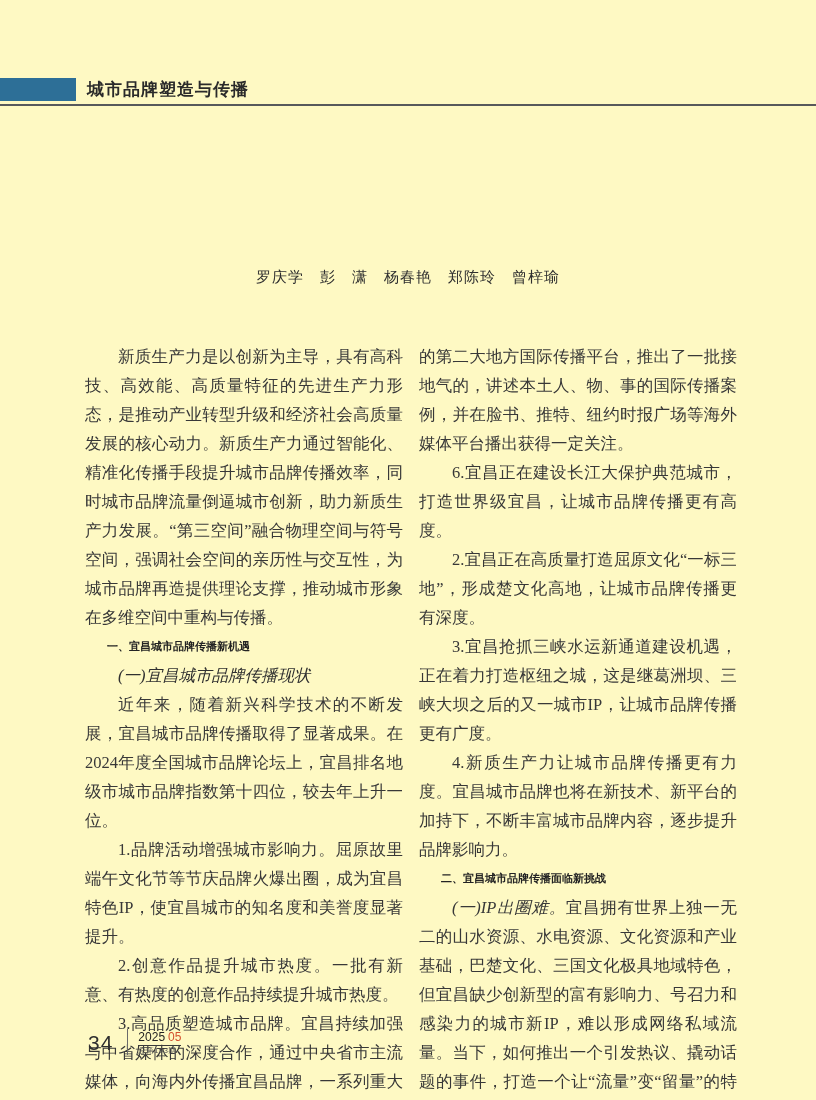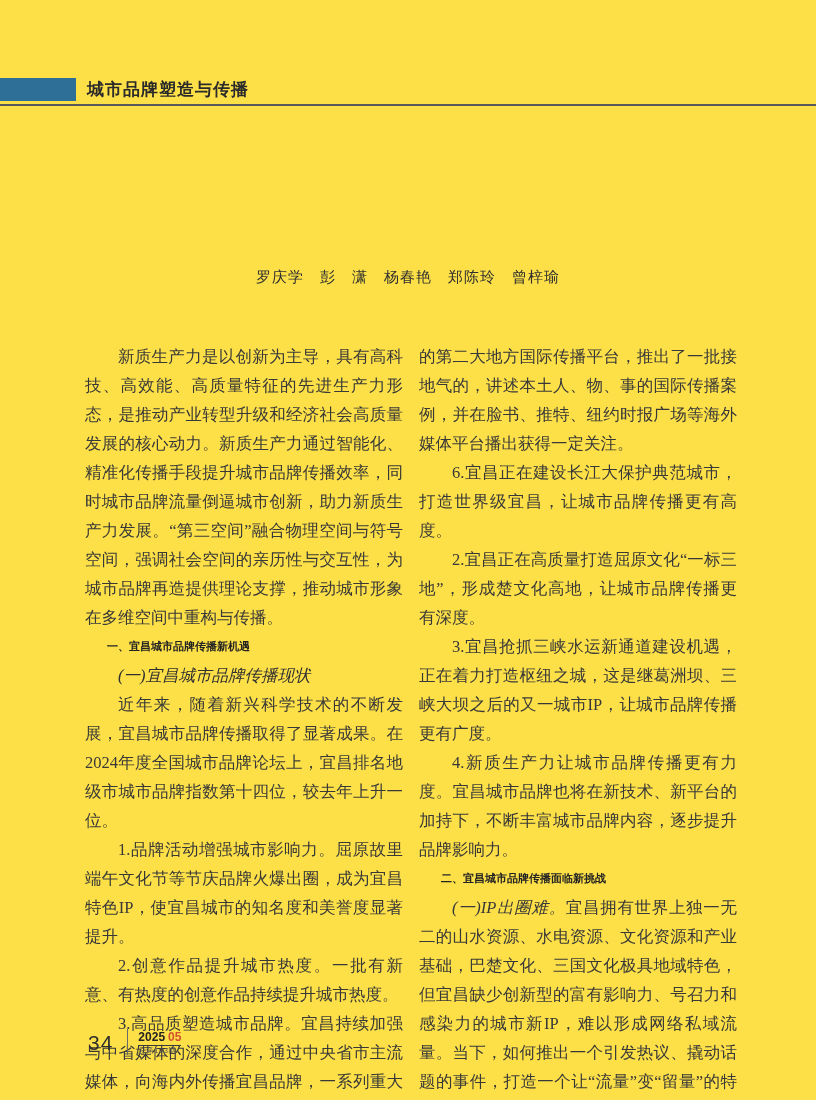--- a/index.html
+++ b/index.html
@@ -1,20 +1,20 @@
 <!DOCTYPE html>
 <html><head>
 <meta charset="utf-8">
 <style>
   html,body{margin:0;padding:0;background:#e8e8e8;}
   #page{
     position:relative;
     width:816px;height:1100px;
     margin:0 auto;
-    background:#fde047;
+    background:#fef9c3;
     font-family:"Liberation Serif","DejaVu Serif",serif;
     color:#3a3a3a;
     overflow:hidden;
     box-shadow:0 0 6px rgba(0,0,0,.18);
   }
   
   .header-accent{
     position:absolute;left:0;top:78px;width:76px;height:23px;
     background:#2d6f97;
   }
@@ -63,21 +63,21 @@
   .page-number{
     font-size:21px;color:#2e2e2e;letter-spacing:1px;
     font-family:"Liberation Sans","DejaVu Sans",sans-serif;
   }
   .footer-divider{
     width:1px;height:26px;background:#6a6a6a;margin:0 10px 0 14px;
   }
   .issue-info{display:flex;flex-direction:column;justify-content:center;}
   .issue-line1{
     font-family:"Liberation Sans","DejaVu Sans",sans-serif;
-    font-weight:bold;font-size:12px;line-height:13px;color:#222;
+    font-weight:normal;font-size:12px;line-height:13px;color:#222;
     border-bottom:1.5px solid #3a3a3a;padding-bottom:1px;
   }
   .issue-number{color:#d4502e;margin-left:3px;}
   .issue-note{
     font-family:"Liberation Sans","DejaVu Sans",sans-serif;
     font-size:7.5px;line-height:9px;color:#555;margin-top:0;letter-spacing:.5px;
   }
 </style>
 </head>
 <body>

